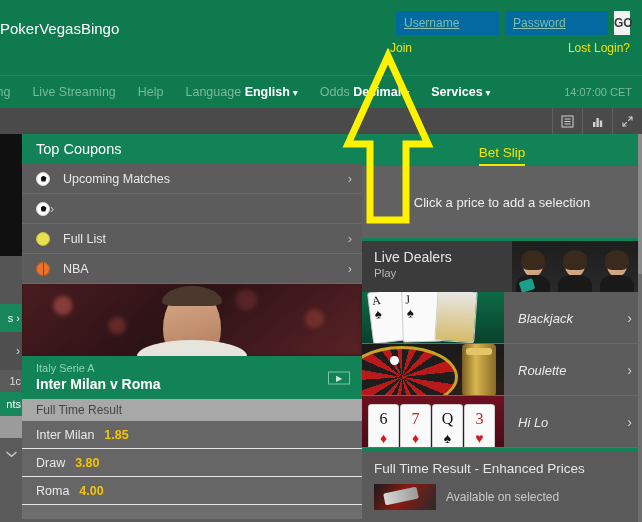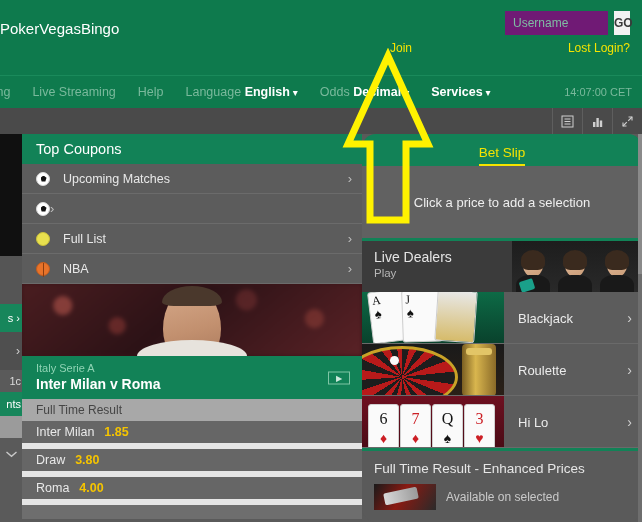--- a/index.html
+++ b/index.html
@@ -23,27 +23,28 @@
   .main-nav a {
     color: #ffffff; font-size: 15px; text-decoration: none; white-space: nowrap;
   }
   .main-nav a:first-child { margin-left: 0; }
 
   .login-box {
     position: absolute; right: 12px; top: 11px;
     display: flex; align-items: center; gap: 6px;
   }
   .login-input {
-    background: #701a75;
+    background: #0369a1;
     border: none;
     height: 24px;
     color: #8fc4ac;
     font-size: 12px;
     padding: 0 8px;
     font-family: "Liberation Sans", sans-serif;
+    text-decoration: underline;
   }
   .login-input::placeholder { color: #7fbda3; opacity: 1; }
   #username-field { width: 103px; }
   #password-field { width: 103px; }
   .go-btn {
     width: 16px; height: 24px;
     background: #f2f2f2; color: #3a3a3a;
     border: none; font-size: 12px; font-weight: bold;
     font-family: "Liberation Sans", sans-serif;
     cursor: pointer;
@@ -179,32 +180,32 @@
     display: flex; align-items: center; justify-content: center;
     color: #cfe9dd; font-size: 8px; cursor: pointer;
   }
   .market-head {
     height: 22px; background: #a8a8a8;
     display: flex; align-items: center; padding-left: 14px;
     color: #454545; font-size: 12px;
   }
   .odd-row {
     height: 28px; background: #666666;
-    border-bottom: 6px solid #e5e5e5;
+    border-bottom: 1px solid #e5e5e5;
     display: flex; align-items: center; padding-left: 14px;
     cursor: pointer;
   }
   .odd-row .or-name { color: #e9e9e9; font-size: 12.5px; }
   .odd-row .or-price { color: #f5c400; font-size: 12.5px; font-weight: bold; margin-left: 10px; }
   .odd-row-partial { height: 14px; background: #6e6e6e; }
 
   
   .right-col {
     position: absolute; left: 362px; top: 134px; width: 280px; height: 388px;
-    background: #5a5a5a; overflow: hidden; border-radius: 14px;
+    background: #5a5a5a; overflow: hidden;
   }
   .betslip-head {
     height: 32px; background: #128257;
     display: flex; align-items: flex-end; justify-content: center;
   }
   .betslip-tab {
     color: #f5e400; font-size: 13.5px; padding-bottom: 4px;
     border-bottom: 2px solid #f5e400; cursor: pointer;
   }
   .betslip-body {
@@ -238,21 +239,21 @@
 
   .game-row {
     height: 52px; position: relative; overflow: hidden;
     border-bottom: 1px solid #6a6a6a; cursor: pointer;
   }
   .gr-img { position: absolute; left: 0; top: 0; width: 142px; height: 52px; overflow: hidden; }
   .gr-panel {
     position: absolute; left: 142px; top: 0; right: 0; height: 52px;
     background: #5c5c5c; display: flex; align-items: center; padding: 0 10px 0 14px;
   }
-  .gr-label { color: #ebebeb; font-size: 13px; flex: 1; }
+  .gr-label { color: #ebebeb; font-size: 13px; flex: 1; font-style: italic; }
   .gr-chev { color: #d0d0d0; font-size: 14px; }
 
   
   .bj { position: absolute; inset: 0; background: linear-gradient(180deg,#0d6a46 0%, #09412c 100%); }
   .bj .card {
     position: absolute; bottom: 2px; width: 40px; height: 52px; background: #fafafa;
     border: 1px solid #ccc; border-radius: 3px;
   }
   .bj .c1 { left: 8px; transform: rotate(-7deg); }
   .bj .c2 { left: 40px; transform: rotate(-2deg); }
@@ -337,20 +338,21 @@
   <div class="top-header">
 
     <div class="main-nav">
       <a href="#">Poker</a>
       <a href="#">Vegas</a>
       <a href="#">Bingo</a>
     </div>
 
     <div class="login-box">
       <input id="username-field" class="login-input" type="text" placeholder="Username" style="">
+      <input id="password-field" class="login-input" type="text" placeholder="Password" style="">
       <button class="go-btn">GO</button>
     </div>
 
     <div class="login-links">
       <a href="#">Join</a>
       <a href="#">Lost Login?</a>
     </div>
   </div>
 
   <div class="sub-nav">

